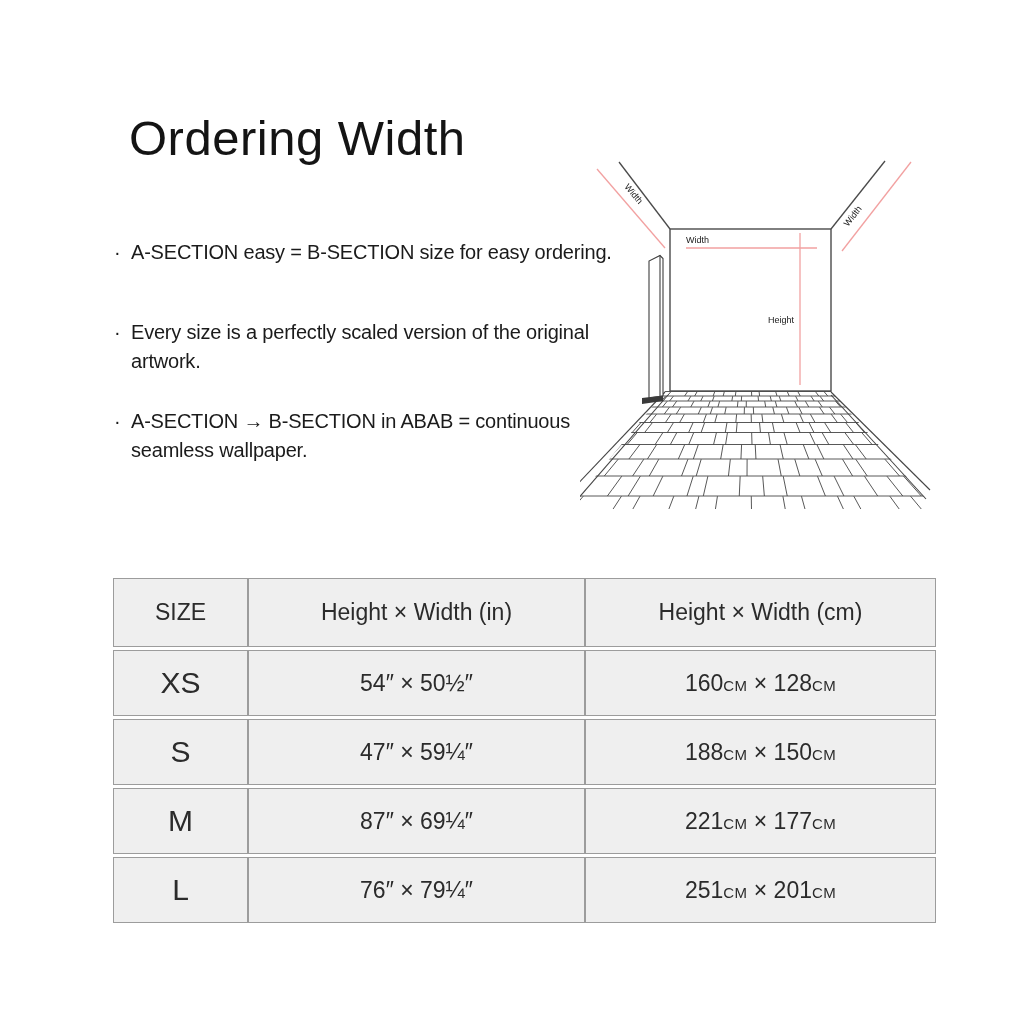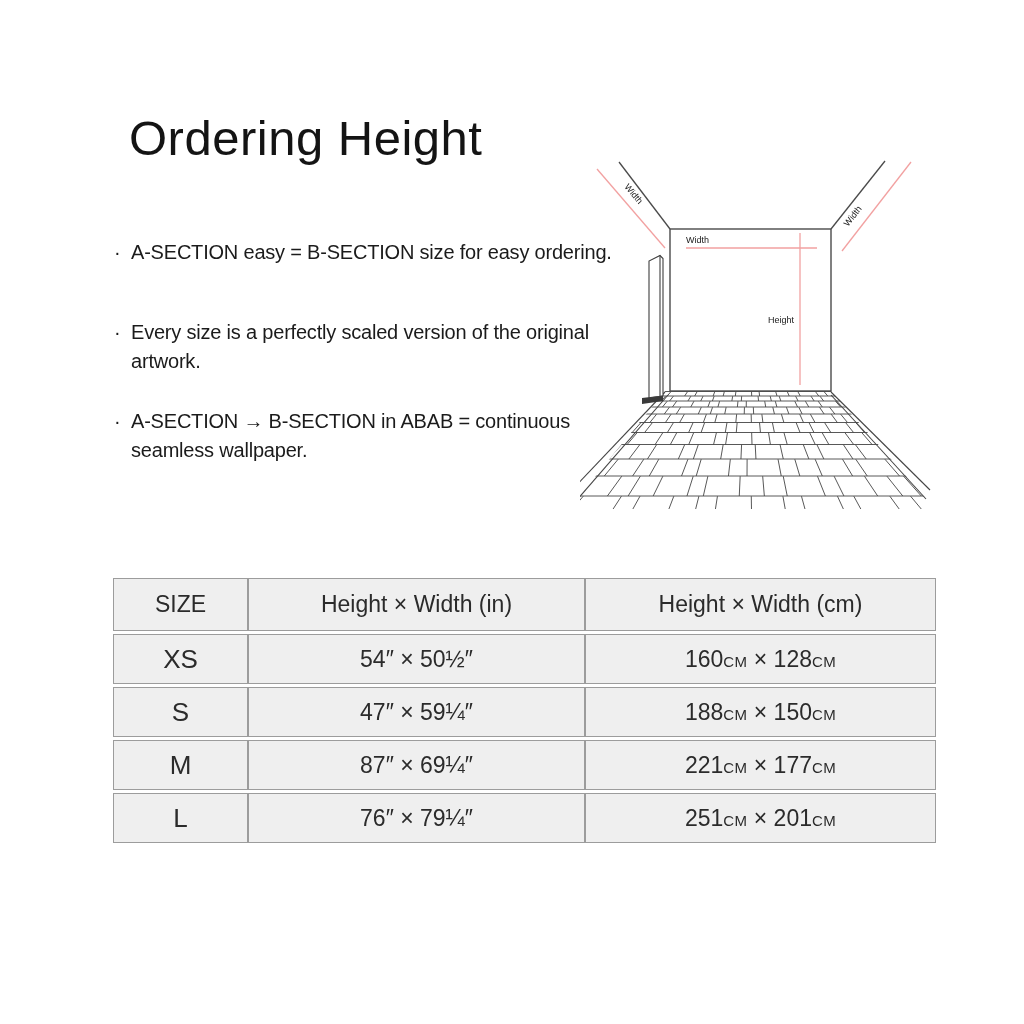--- a/index.html
+++ b/index.html
@@ -21,33 +21,33 @@
   #room{position:absolute;left:580px;top:130px;}
   #room text{font-family:"Liberation Sans",sans-serif;font-size:9px;fill:#1a1a1a;}
   #floor-lines line{stroke:#454545;stroke-width:.9;}
   table{
     position:absolute;left:113px;top:575px;width:823px;
     border-collapse:separate;border-spacing:0 3px;table-layout:fixed;
   }
   th,td{
     background:#efefef;border:1px solid #9c9c9c;
     text-align:center;vertical-align:middle;font-weight:400;
-    padding:4px;color:#2b2b2b;
+    padding:12px;color:#2b2b2b;
   }
   th{height:43px;font-size:23px;}
   td{height:40px;font-size:23px;}
-  td.c-size{font-size:26px;text-align:center;}
+  td.c-size{font-size:30px;text-align:center;}
   .u{font-size:15px;letter-spacing:.4px;}
 </style>
 </head>
 <body>
 
 <div class="page">
 
-  <h1 class="title">Ordering Height</h1>
+  <h1 class="title">Ordering Width</h1>
 
   <div id="bullets">
       <div class="bullet b0">
         <span class="dot">·</span>
         <span class="btext">A-SECTION easy = B-SECTION size for easy ordering.</span>
       </div>
       <div class="bullet b1">
         <span class="dot">·</span>
         <span class="btext">Every size is a perfectly scaled version of the original<br>artwork.</span>
       </div>

